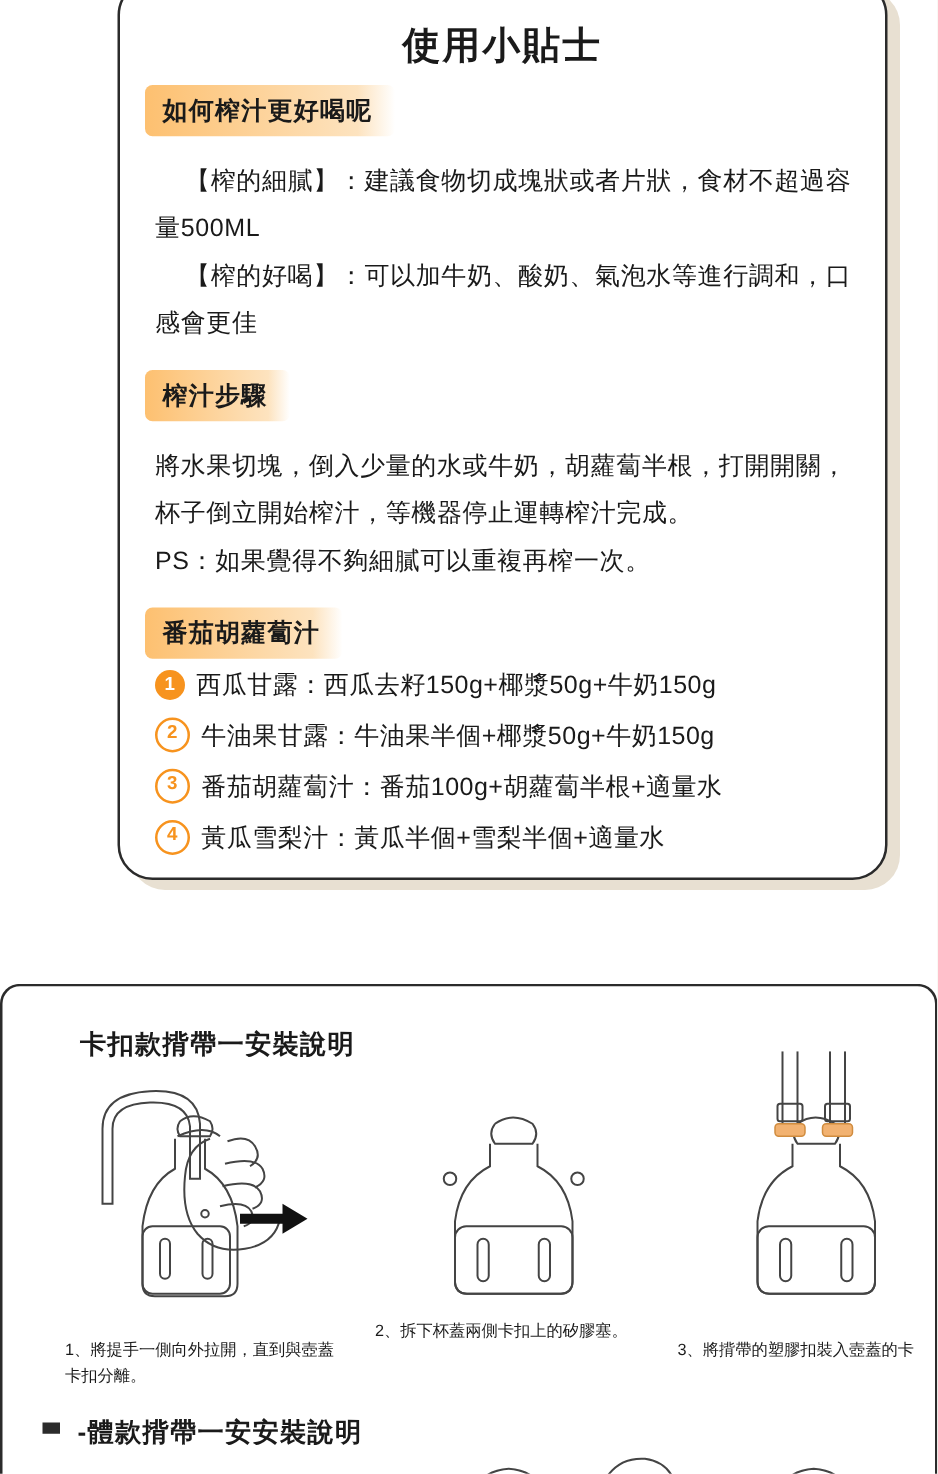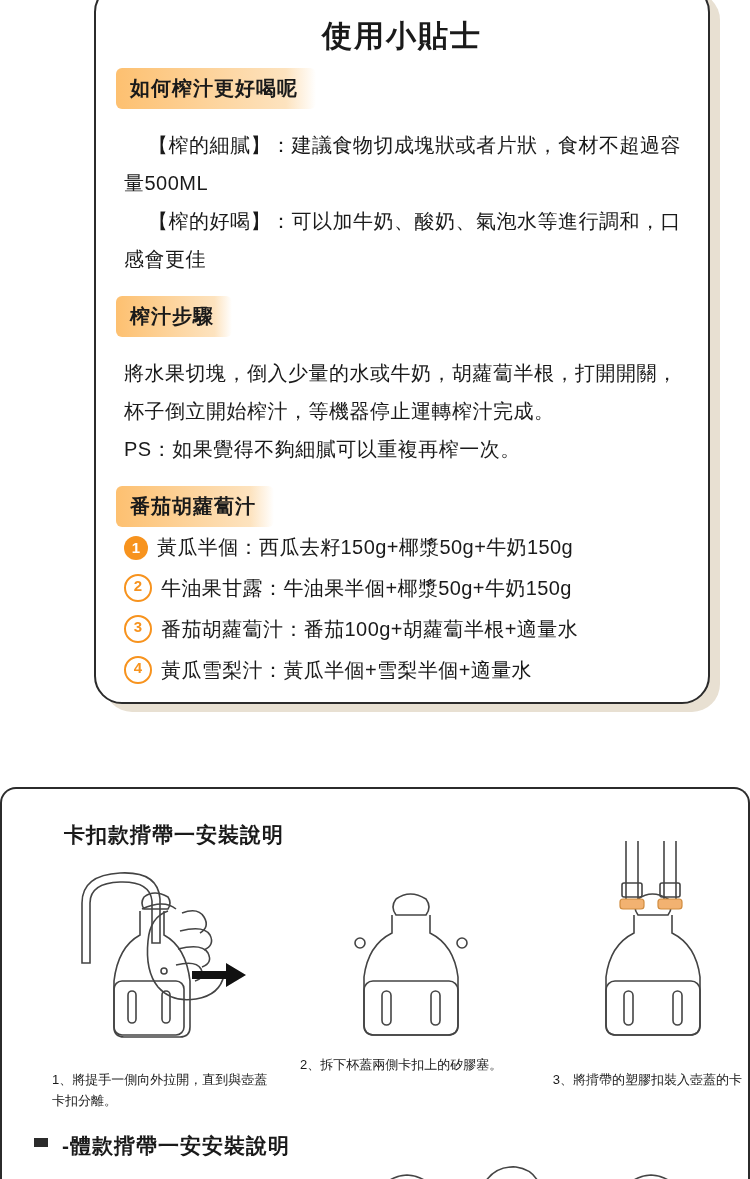--- a/index.html
+++ b/index.html
@@ -131,21 +131,21 @@
     font-weight: bold;
     letter-spacing: 1px;
   }
   .caption {
     position: absolute;
     font-size: 13px;
     line-height: 21px;
     color: #1a1a1a;
   }
   .caption.center {
-    text-align: right;
+    text-align: left;
   }
 
   .fig {
     position: absolute;
   }
   .dash-marker {
     position: absolute;
     left: 34px;
     top: 1138px;
     width: 14px;
@@ -176,21 +176,21 @@
   <div class="para" style="top:368px;">將水果切塊，倒入少量的水或牛奶，胡蘿蔔半根，打開開關，杯子倒立開始榨汁，等機器停止運轉榨汁完成。</div>
   <div class="para" style="top:444px;">PS：如果覺得不夠細膩可以重複再榨一次。</div>
 
   <div class="label-row" style="top:500px;">
     <span class="section-label">番茄胡蘿蔔汁</span>
   </div>
 
   <div class="recipe-list">
     <div class="recipe-item">
       <span class="num-badge">1</span>
-      <span>黃瓜半個：西瓜去籽150g+椰漿50g+牛奶150g</span>
+      <span>西瓜甘露：西瓜去籽150g+椰漿50g+牛奶150g</span>
     </div>
     <div class="recipe-item">
       <span class="num-badge hollow">2</span>
       <span>牛油果甘露：牛油果半個+椰漿50g+牛奶150g</span>
     </div>
     <div class="recipe-item">
       <span class="num-badge hollow">3</span>
       <span>番茄胡蘿蔔汁：番茄100g+胡蘿蔔半根+適量水</span>
     </div>
     <div class="recipe-item">

